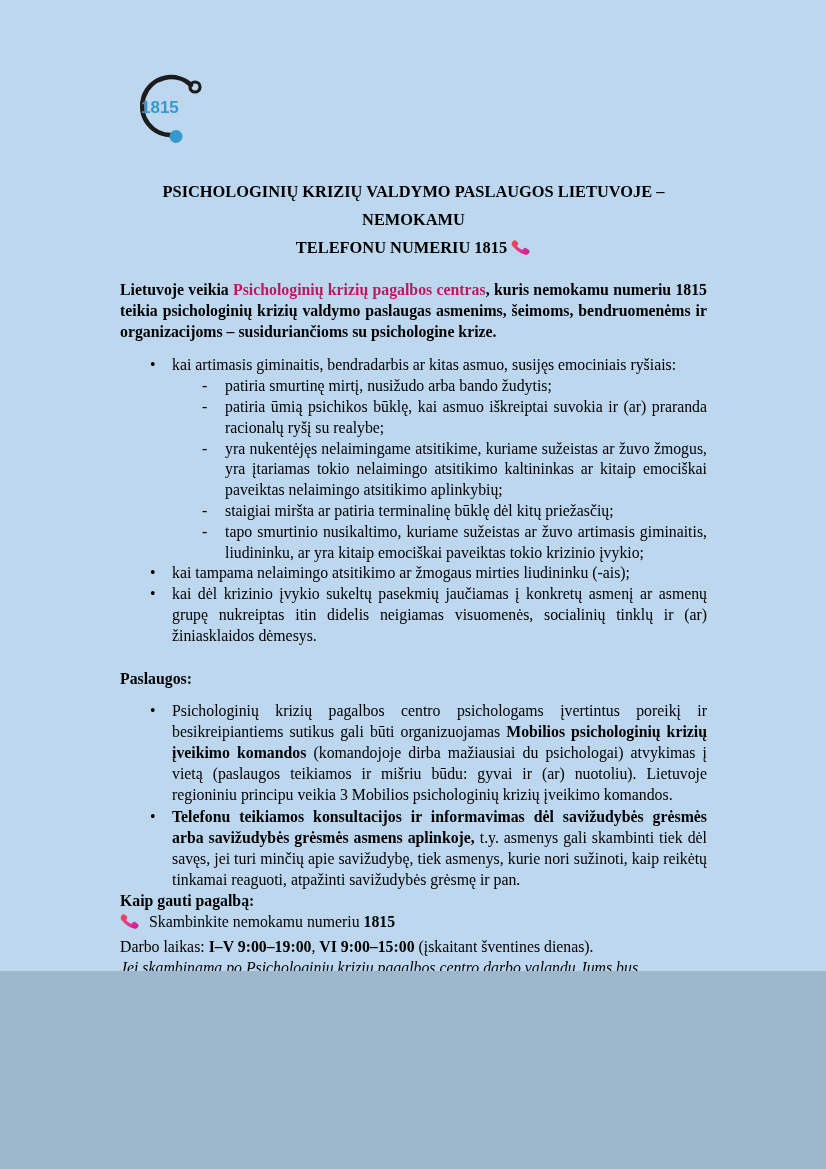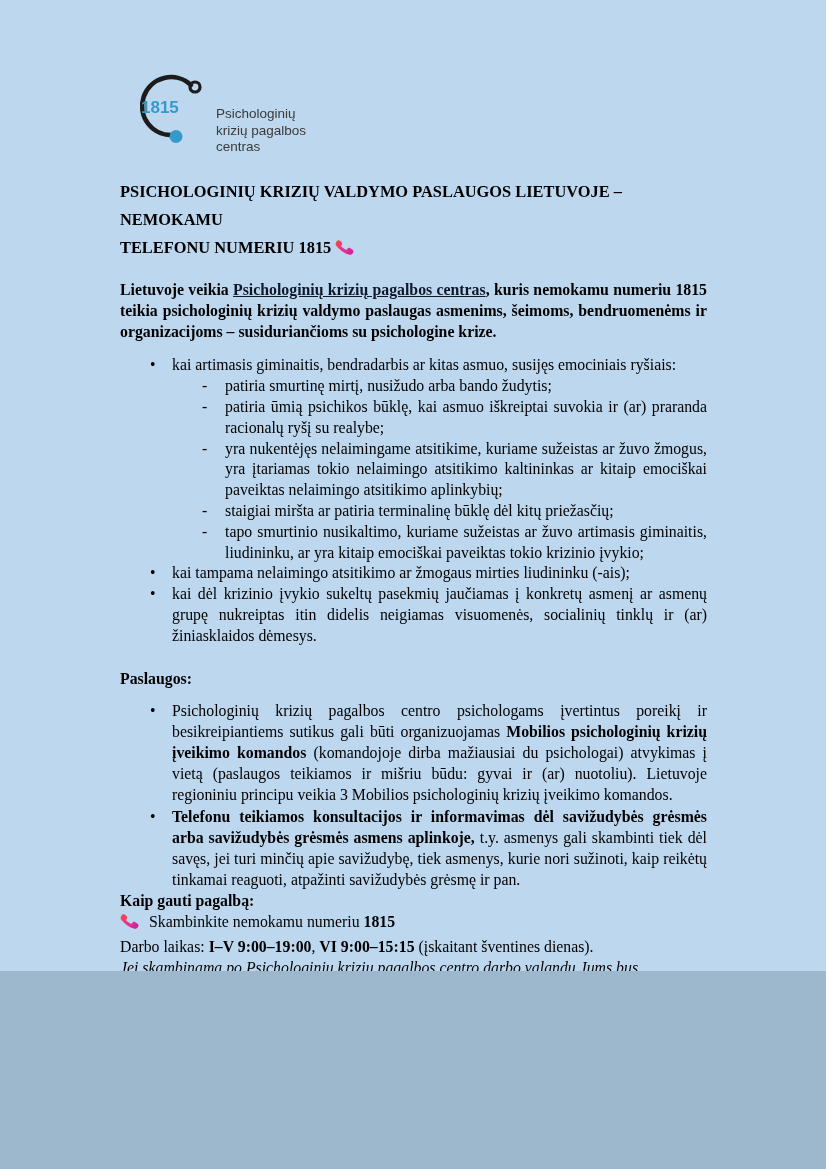--- a/index.html
+++ b/index.html
@@ -5,31 +5,31 @@
   html,body{margin:0;padding:0;background:#9db8cc;}
   .page{
     width:826px;height:971px;margin:0 auto;background:#bdd7ee;
     font-family:"Liberation Serif",serif;font-size:15.8px;line-height:20.8px;
     color:#000;overflow:hidden;box-sizing:border-box;
   }
   .content{padding:72px 119px 0 120px;}
   .b{font-weight:bold}
   .i{font-style:italic}
   .just{text-align:justify}
-  .link{color:#0f172a;text-decoration:underline;cursor:pointer;font-weight:inherit}
+  .link{color:#be185d;cursor:pointer;font-weight:inherit}
 
   
   .logo-row{display:flex;align-items:flex-start;margin:0 0 20px 14px;height:86px}
   .logo-mark{flex:0 0 auto}
   .logo-num{font-family:"Liberation Sans",sans-serif;font-weight:bold;font-size:17px;fill:#3599cc}
   .logo-name{font-family:"Liberation Sans",sans-serif;font-size:13.5px;line-height:16.5px;
     color:#3a3a3a;margin:34px 0 0 10px;font-weight:500}
 
   
-  .title{margin:4px 0 14px;font-size:16.4px;line-height:28px;font-weight:bold;}
+  .title{margin:4px 0 14px;font-size:16.4px;line-height:28px;font-weight:bold;text-align:center}
   .title .ph-wrap{display:inline-block;vertical-align:-4px;margin-left:4px}
 
   .intro{margin:0 0 13px;font-weight:bold}
   .h{margin:0;font-size:inherit;line-height:inherit;font-weight:bold}
 
   
   ul.bullets{list-style:none;margin:10px 0 0;padding:0 0 0 28px}
   ul.bullets>li{position:relative;padding-left:24px;text-align:justify}
   ul.bullets>li::before{content:"\2022";position:absolute;left:2px;top:0}
   ul.dash{list-style:none;margin:0;padding:0 0 0 28px}
@@ -53,25 +53,20 @@
 <div class="page">
   <div class="content">
 
     <header class="logo-row">
       <svg class="logo-mark" width="72" height="72" viewBox="0 0 72 72">
         <path d="M 57 13 A 29 29 0 1 0 40 63" stroke="#1c1c1c" stroke-width="4.6" fill="none" stroke-linecap="round"></path>
         <circle cx="61" cy="15" r="5" fill="none" stroke="#1c1c1c" stroke-width="3.2"></circle>
         <circle cx="42" cy="64.5" r="6.5" fill="#3599cc"></circle>
         <text x="7" y="41" class="logo-num">1815</text>
       </svg>
-      <div class="logo-name">
-        <div>Psichologinių</div>
-        <div>krizių pagalbos</div>
-        <div>centras</div>
-      </div>
     </header>
 
     <h1 class="title">
       <span class="tl">PSICHOLOGINIŲ KRIZIŲ VALDYMO PASLAUGOS LIETUVOJE – NEMOKAMU</span><br>
       <span class="tl"><span>TELEFONU NUMERIU 1815</span><span class="ph-wrap"><svg width="20" height="20" viewBox="0 0 36 36">
     <defs>
       <linearGradient id="phg" x1="0%" y1="0%" x2="100%" y2="100%">
         <stop offset="0%" stop-color="#f4483a"></stop>
         <stop offset="55%" stop-color="#e6319b"></stop>
         <stop offset="100%" stop-color="#c81f8e"></stop>
@@ -108,20 +103,20 @@
       <p class="line"><span class="ph-inline"><svg width="20" height="20" viewBox="0 0 36 36">
     <defs>
       <linearGradient id="phg" x1="0%" y1="0%" x2="100%" y2="100%">
         <stop offset="0%" stop-color="#f4483a"></stop>
         <stop offset="55%" stop-color="#e6319b"></stop>
         <stop offset="100%" stop-color="#c81f8e"></stop>
       </linearGradient>
     </defs>
     <path fill="url(#phg)" transform="rotate(-10 18 18)" d="M27.3 21.8c-1.7-1.6-3.9-1.6-5.6 0l-1.3 1.3c-.5.5-1.2.5-1.7.1-1.3-1-2.6-2.1-3.8-3.3-1.2-1.2-2.3-2.5-3.3-3.8-.4-.5-.4-1.2.1-1.7l1.3-1.3c1.6-1.7 1.6-3.9 0-5.6L10.7 5.2c-1.6-1.6-4-1.6-5.6 0l-1 1.1c-1.9 2-2.3 5-.9 7.4 2.2 3.9 5 7.5 8.2 10.7 3.2 3.2 6.8 6 10.7 8.2 2.4 1.4 5.4 1 7.4-.9l1.1-1c1.6-1.6 1.6-4 0-5.6l-2.3-2.3z"></path>
   </svg></span><span> Skambinkite nemokamu numeriu </span><span class="b">1815</span></p>
-      <p class="line"><span>Darbo laikas: </span><span class="b">I–V 9:00–19:00</span><span>, </span><span class="b">VI 9:00–15:15</span><span> (įskaitant šventines dienas).</span></p>
+      <p class="line"><span>Darbo laikas: </span><span class="b">I–V 9:00–19:00</span><span>, </span><span class="b">VI 9:00–15:00</span><span> (įskaitant šventines dienas).</span></p>
       <p class="line i">Jei skambinama po Psichologinių krizių pagalbos centro darbo valandų Jums bus perskambinta artimiausią darbo dieną.</p>
     </section>
 
     <p class="funding"><span>Paslaugos </span><span class="b">nemokamos ir</span><span> finansuojamos valstybės biudžeto lėšomis.</span></p>
 
   </div>
 </div>
 
 </body></html>

